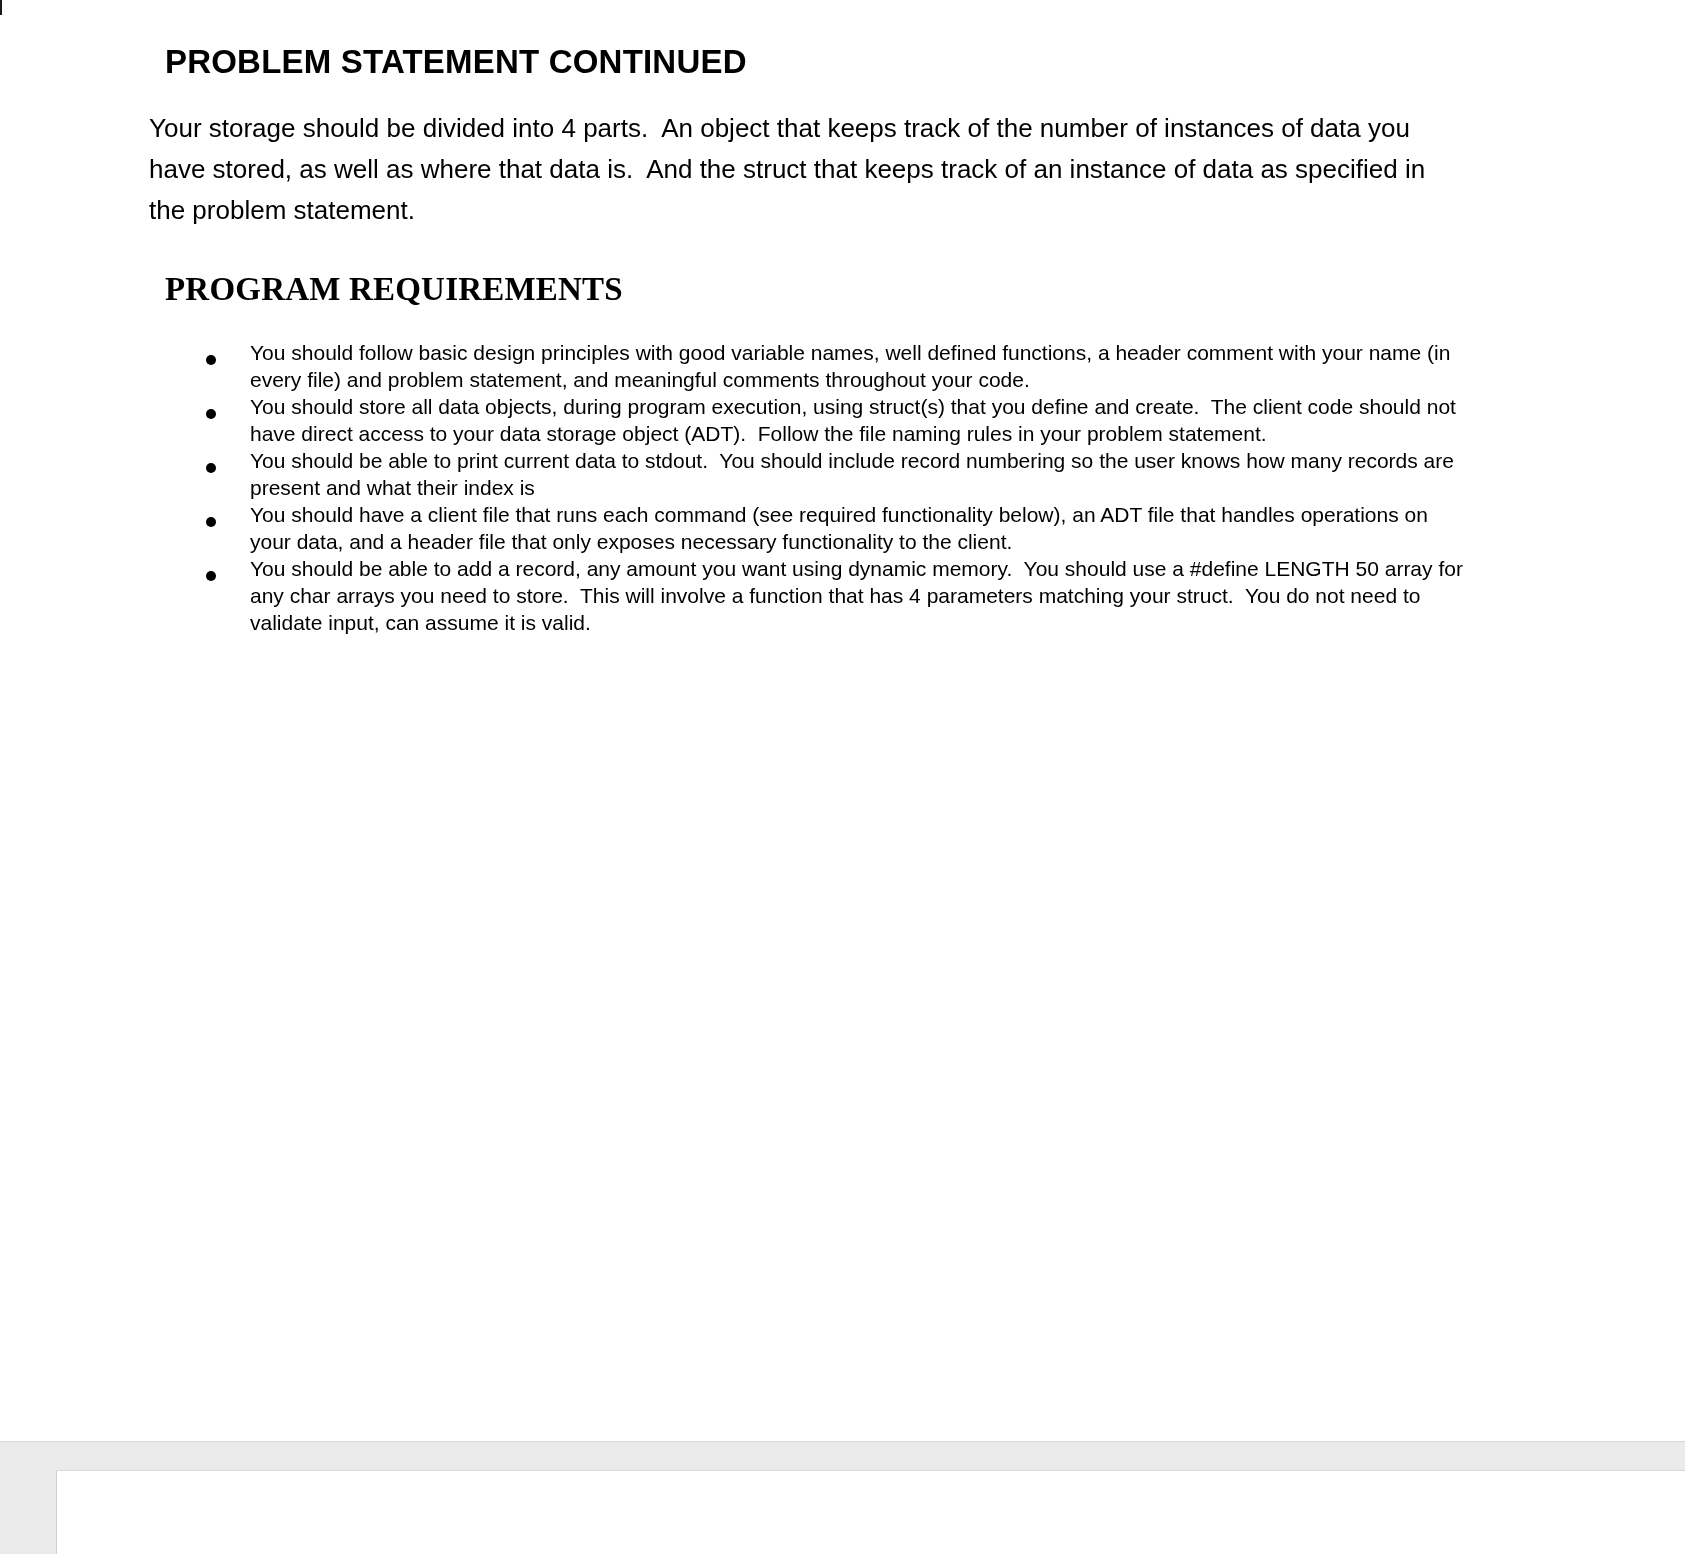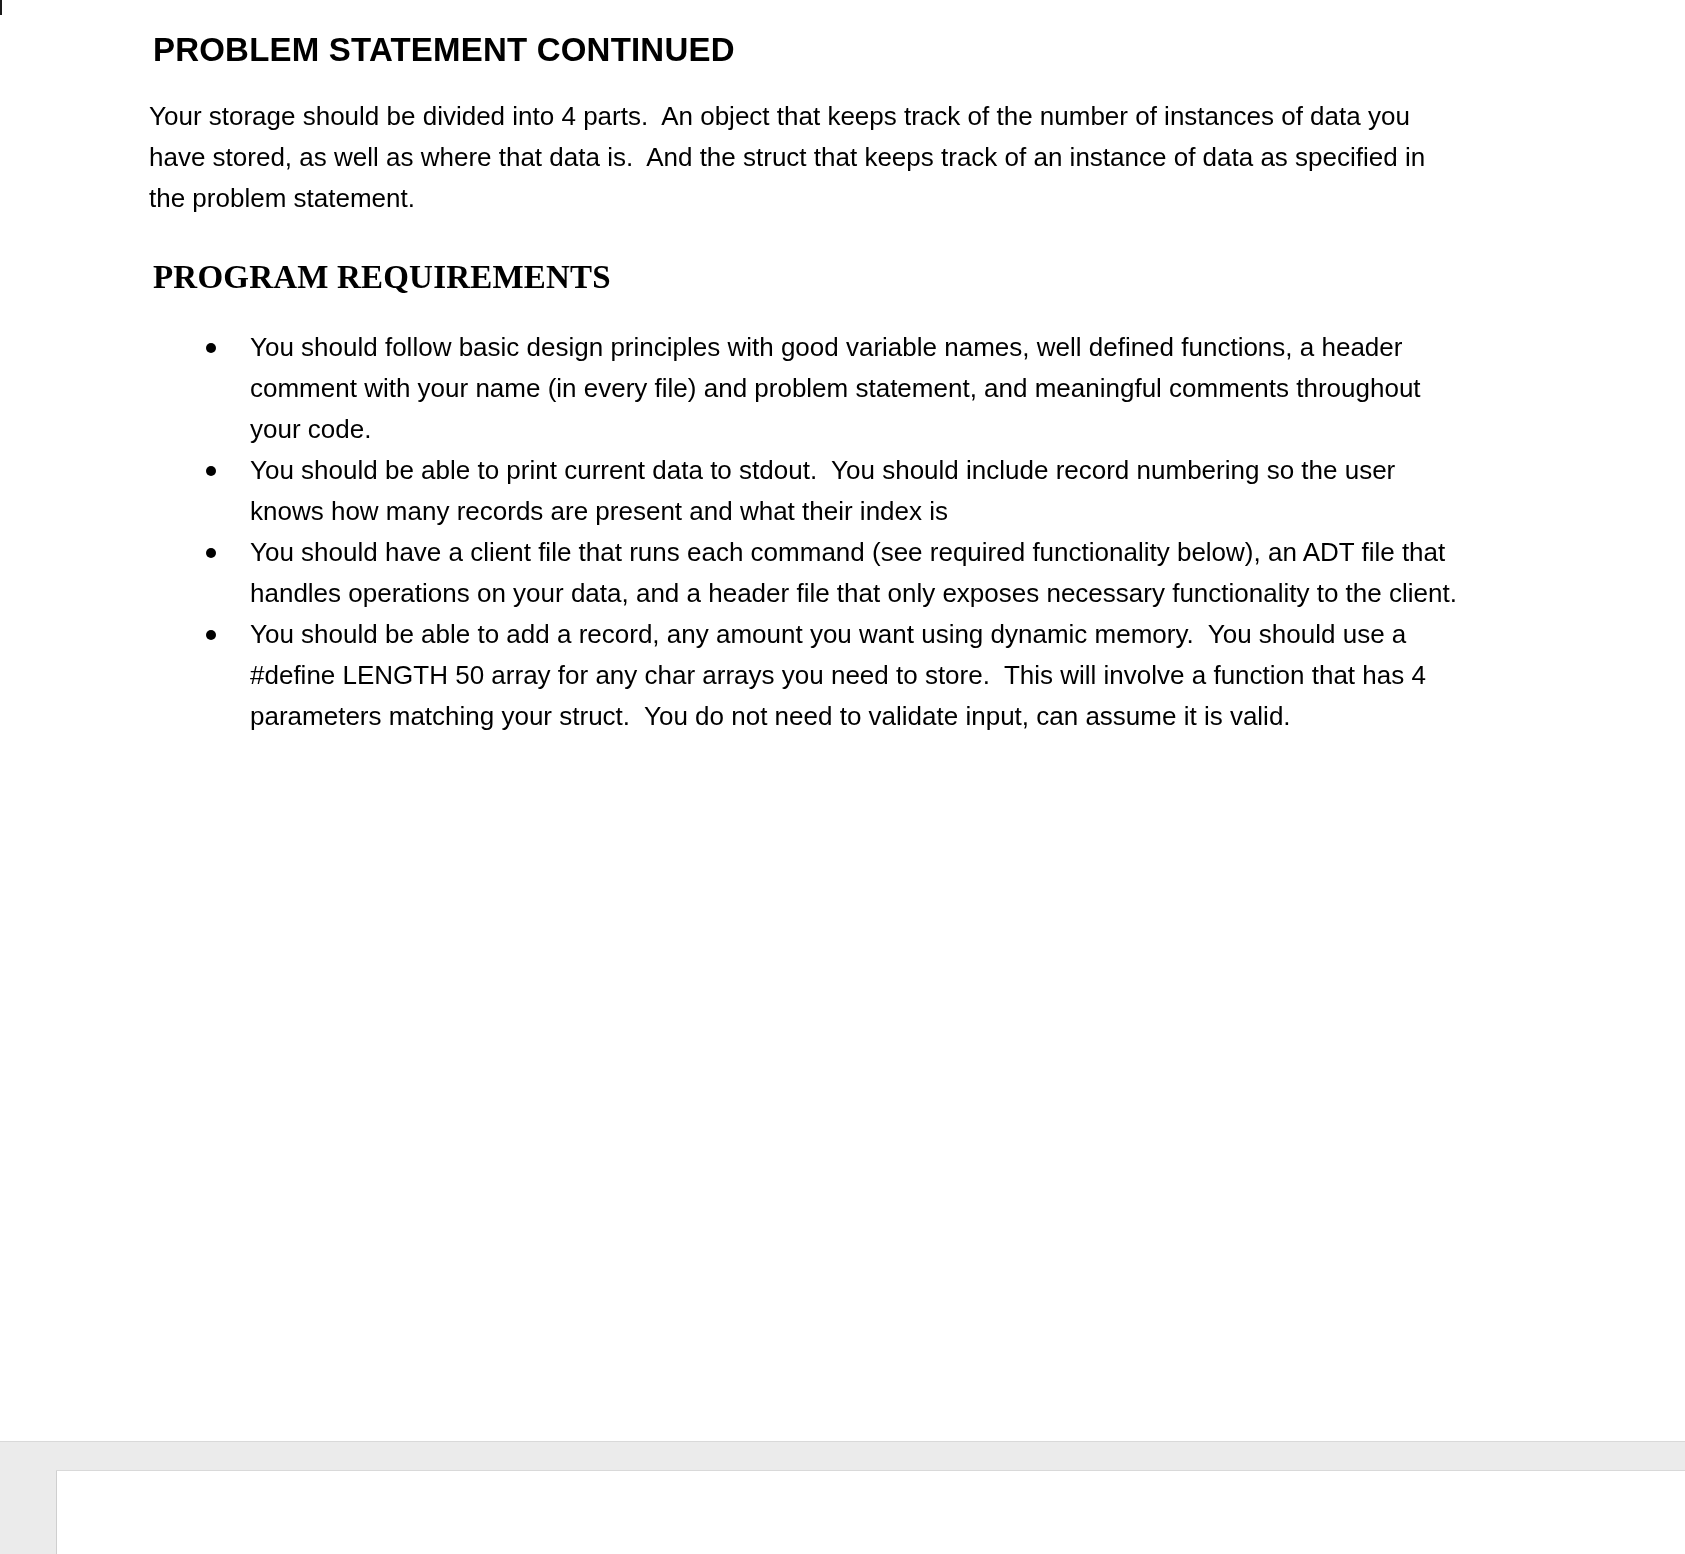--- a/index.html
+++ b/index.html
@@ -26,21 +26,21 @@
   .page-content {
     position: absolute;
     left: 149px;
     top: 24px;
     width: 1315px;
   }
   h1.doc-heading {
     font-size: 33px;
     font-weight: bold;
     line-height: 44px;
-    margin: 4px;
+    margin: 16px;
     letter-spacing: 0.2px;
   }
   .para {
     font-size: 26px;
     line-height: 41px;
     margin: 24px 0 0 0;
     white-space: pre-wrap;
     max-width: 1300px;
   }
   h1.doc-heading.second {
@@ -48,22 +48,22 @@
     font-family: Liberation Serif, serif;
   }
   ul.req-list {
     list-style: none;
     margin: 28px 0 0 0;
     padding: 0;
   }
   ul.req-list li {
     position: relative;
     padding-left: 101px;
-    font-size: 26px;
-    line-height: 41px;
+    font-size: 21px;
+    line-height: 27px;
     white-space: pre-wrap;
     max-width: 1310px;
   }
   ul.req-list li::before {
     content: "";
     position: absolute;
     left: 57px;
     top: 16px;
     width: 10px;
     height: 10px;
@@ -99,20 +99,21 @@
 
   <h1 class="doc-heading">PROBLEM STATEMENT CONTINUED</h1>
 
 
   <p class="para">Your storage should be divided into 4 parts.  An object that keeps track of the number of instances of data you have stored, as well as where that data is.  And the struct that keeps track of an instance of data as specified in the problem statement.</p>
 
   <h1 class="doc-heading second">PROGRAM REQUIREMENTS</h1>
 
   <ul class="req-list">
     <li>You should follow basic design principles with good variable names, well defined functions, a header comment with your name (in every file) and problem statement, and meaningful comments throughout your code.</li>
+    <li>You should store all data objects, during program execution, using struct(s) that you define and create.  The client code should not have direct access to your data storage object (ADT).  Follow the file naming rules in your problem statement.</li>
     <li>You should be able to print current data to stdout.  You should include record numbering so the user knows how many records are present and what their index is</li>
     <li>You should have a client file that runs each command (see required functionality below), an ADT file that handles operations on your data, and a header file that only exposes necessary functionality to the client.</li>
     <li>You should be able to add a record, any amount you want using dynamic memory.  You should use a #define LENGTH 50 array for any char arrays you need to store.  This will involve a function that has 4 parameters matching your struct.  You do not need to validate input, can assume it is valid.</li>
   </ul>
 
 </div>
 
 <div class="page-gap">
   <div class="next-page-top"></div>
 </div>

